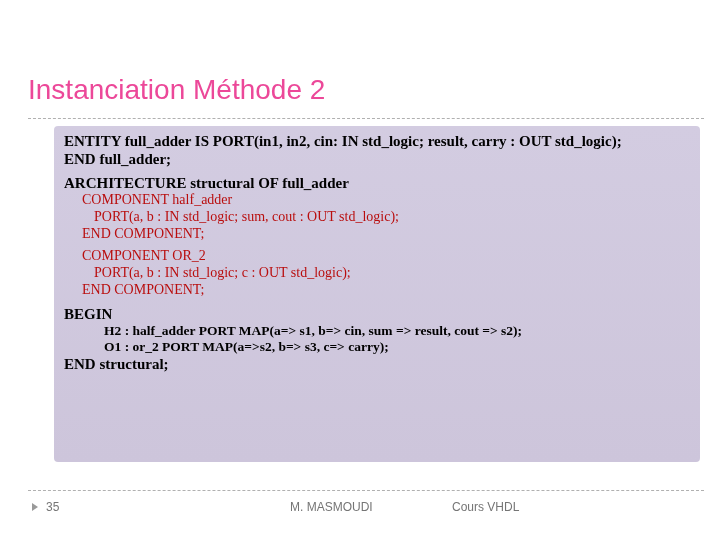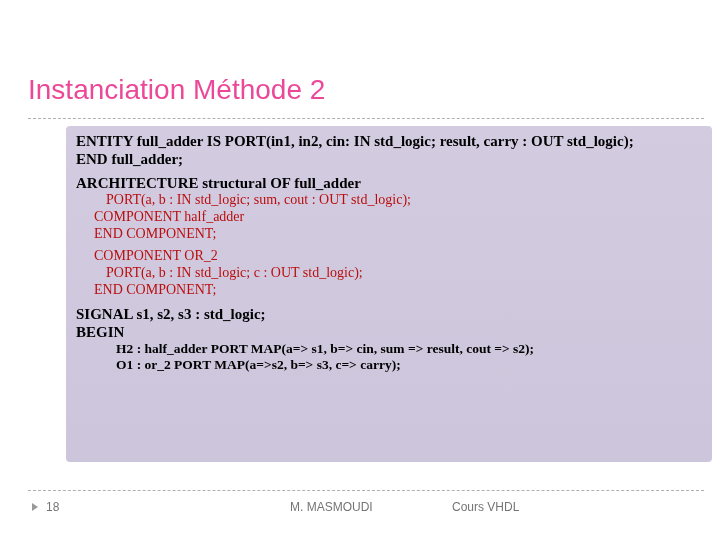--- a/index.html
+++ b/index.html
@@ -28,21 +28,21 @@
   .dash-top {
     position: absolute;
     top: 118px;
     left: 28px;
     right: 16px;
     border-top: 1px dashed #b0b0b0;
   }
   .codebox {
     position: absolute;
     top: 126px;
-    left: 66px;
+    left: 54px;
     width: 646px;
     height: 336px;
     background: linear-gradient(180deg, #d3cce1 0%, #cdc5db 100%);
     border-radius: 4px;
     box-sizing: border-box;
     padding: 6px 8px 6px 10px;
     font-family: "Times New Roman", Times, serif;
     color: #000;
     line-height: 1.2;
   }
@@ -94,39 +94,39 @@
 
   <div class="codebox">
     <div class="blk">
       <div class="b s15">ENTITY full_adder IS  PORT(in1, in2, cin: IN std_logic; result, carry : OUT std_logic);</div>
       <div class="b s15">END full_adder;</div>
     </div>
 
     <div class="b s15">ARCHITECTURE structural OF full_adder</div>
 
     <div class="blk">
+      <div class="red ind1 s14">COMPONENT half_adder</div>
       <div class="red ind2 s14">PORT(a, b : IN std_logic; sum, cout : OUT std_logic);</div>
-      <div class="red ind1 s14">COMPONENT half_adder</div>
       <div class="red ind1 s14">END COMPONENT;</div>
     </div>
 
     <div class="blk">
       <div class="red ind1 s14">COMPONENT OR_2</div>
       <div class="red ind2 s14">PORT(a, b : IN std_logic; c : OUT std_logic);</div>
       <div class="red ind1 s14">END COMPONENT;</div>
     </div>
 
-    <div class="b s15">SIGNAL s1, s2, s3 : std_logic;</div>
     <div class="b s15">BEGIN</div>
     <div class="b ind3 s13">H2 : half_adder  PORT MAP(a=&gt; s1, b=&gt; cin, sum =&gt; result, cout =&gt; s2);</div>
     <div class="b ind3 s13">O1 : or_2  PORT MAP(a=&gt;s2, b=&gt; s3, c=&gt; carry);</div>
+    <div class="b s15">END structural;</div>
   </div>
 
   <div class="dash-bottom"></div>
 
   <div class="footer">
     <div class="chev"></div>
-    <div class="pgnum">18</div>
+    <div class="pgnum">35</div>
     <div class="author">M. MASMOUDI</div>
     <div class="course">Cours VHDL</div>
   </div>
 
 </div>
 
 </body></html>

